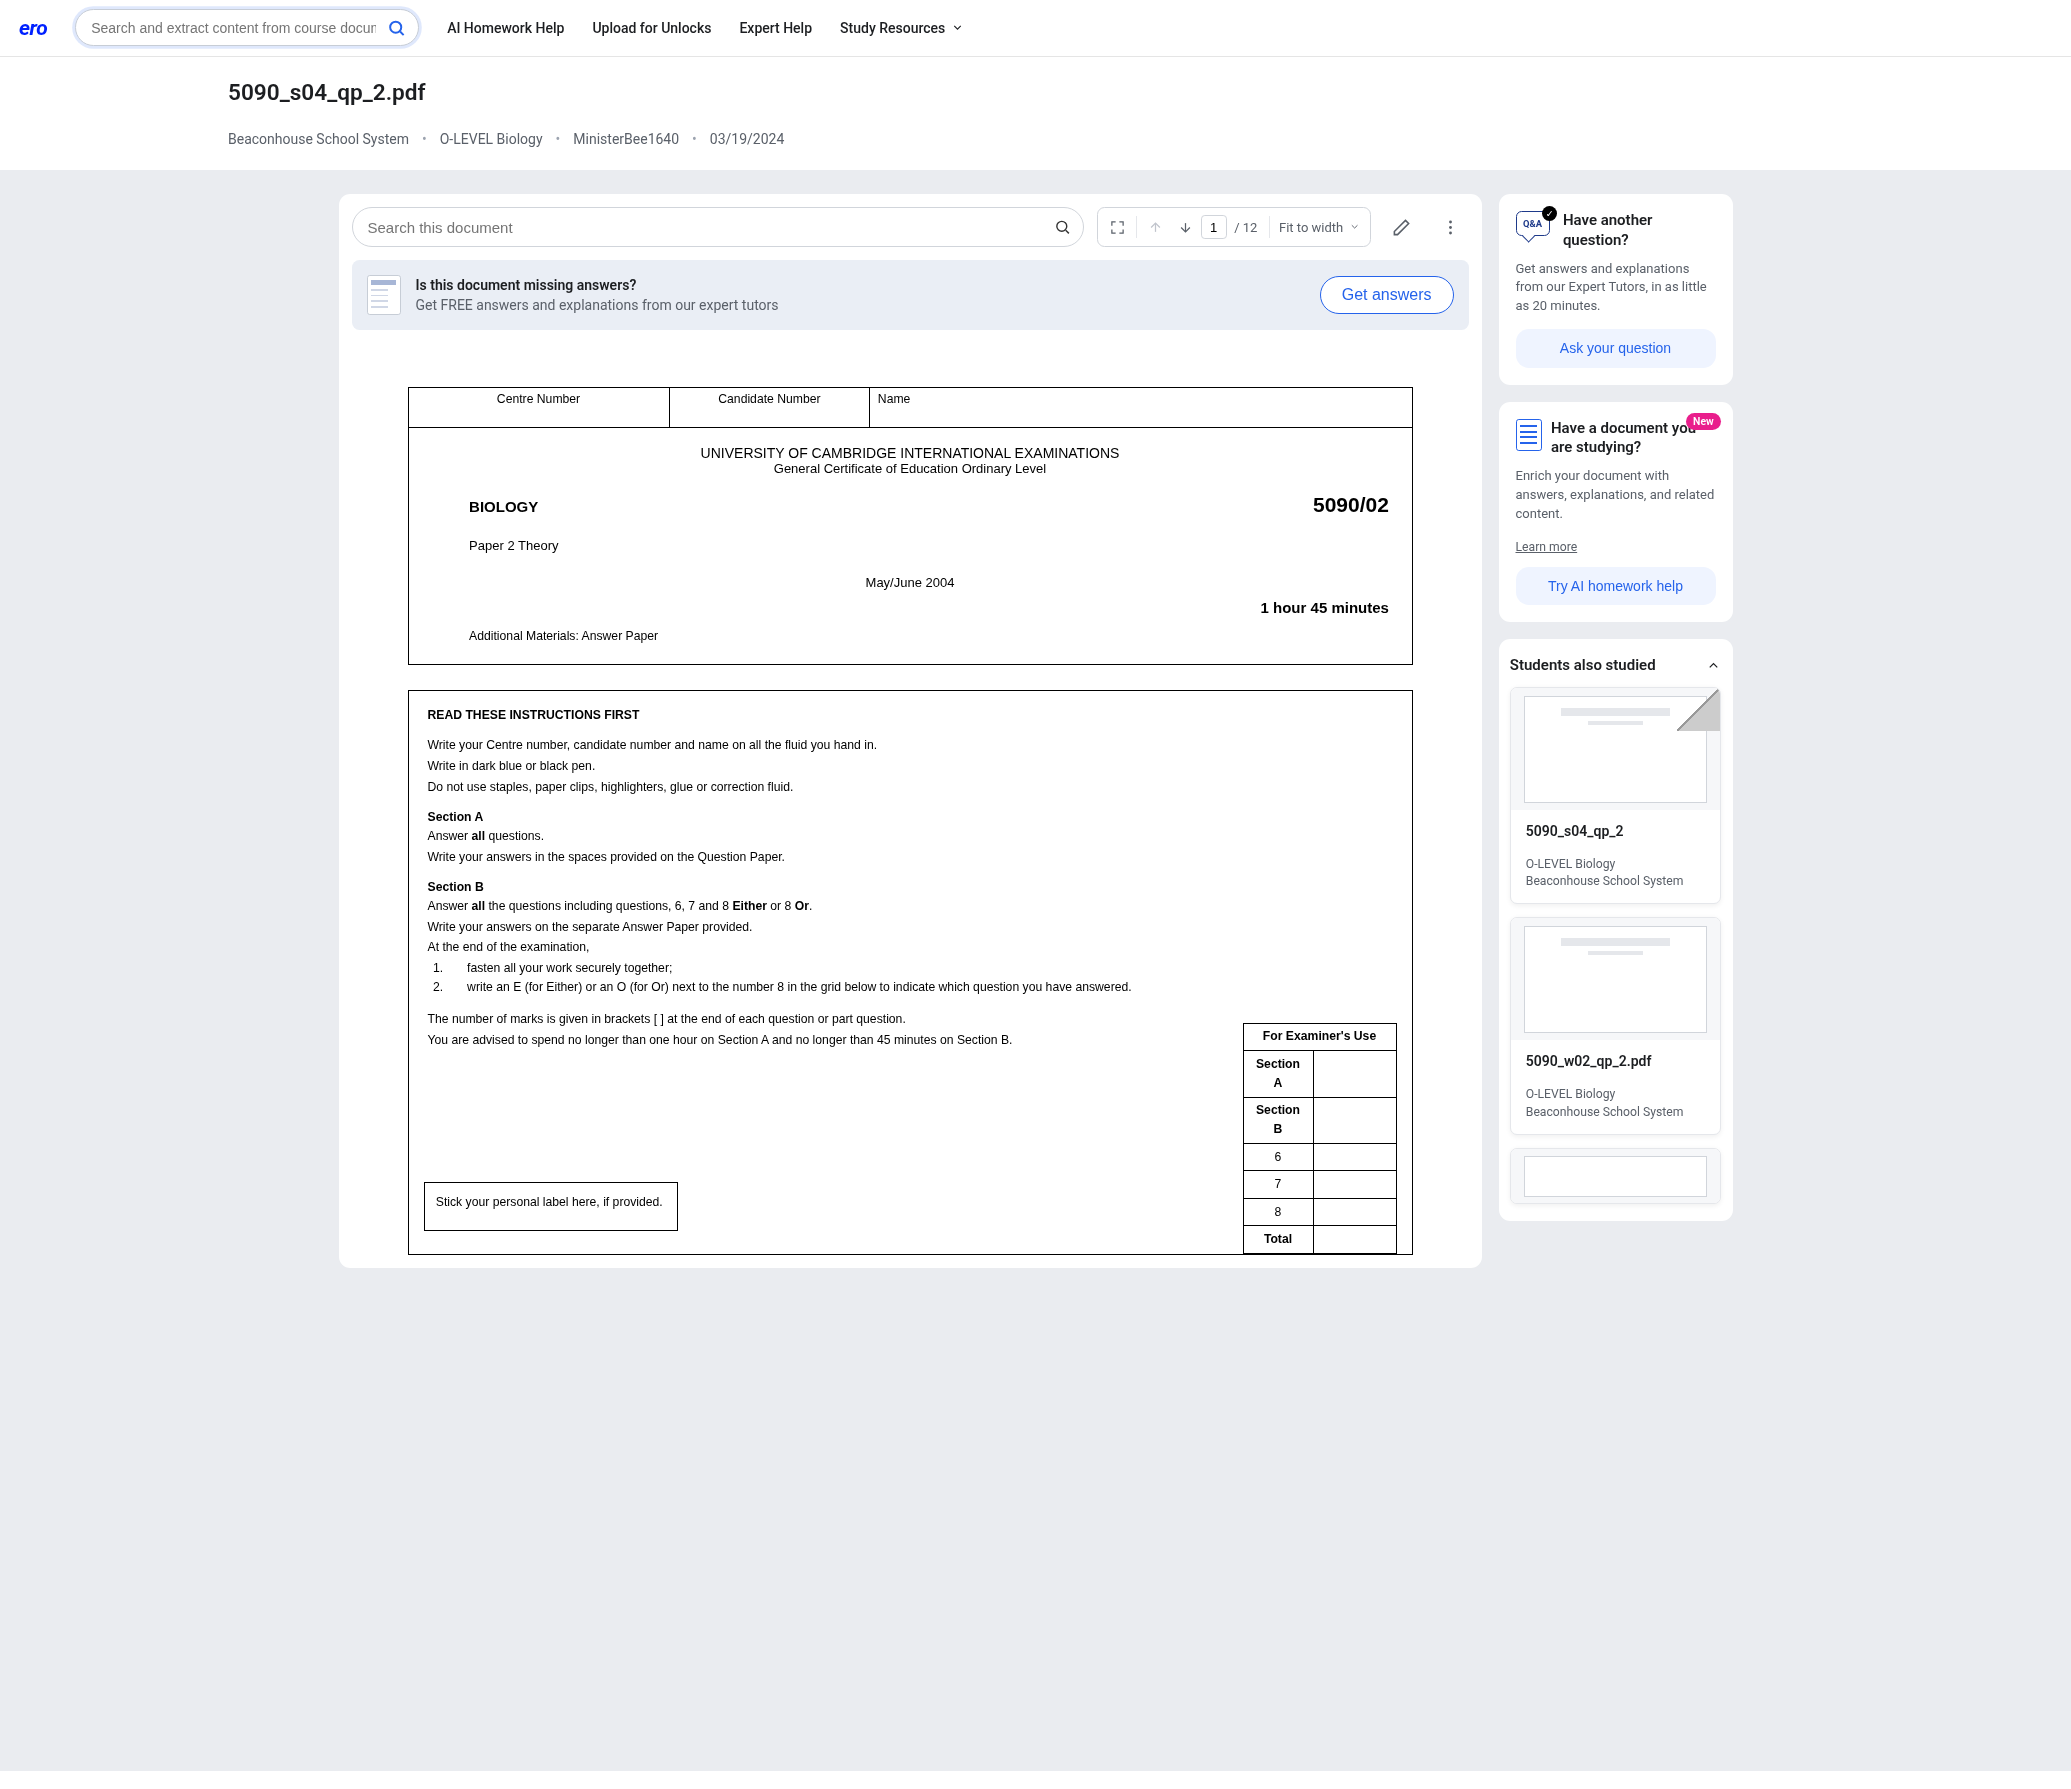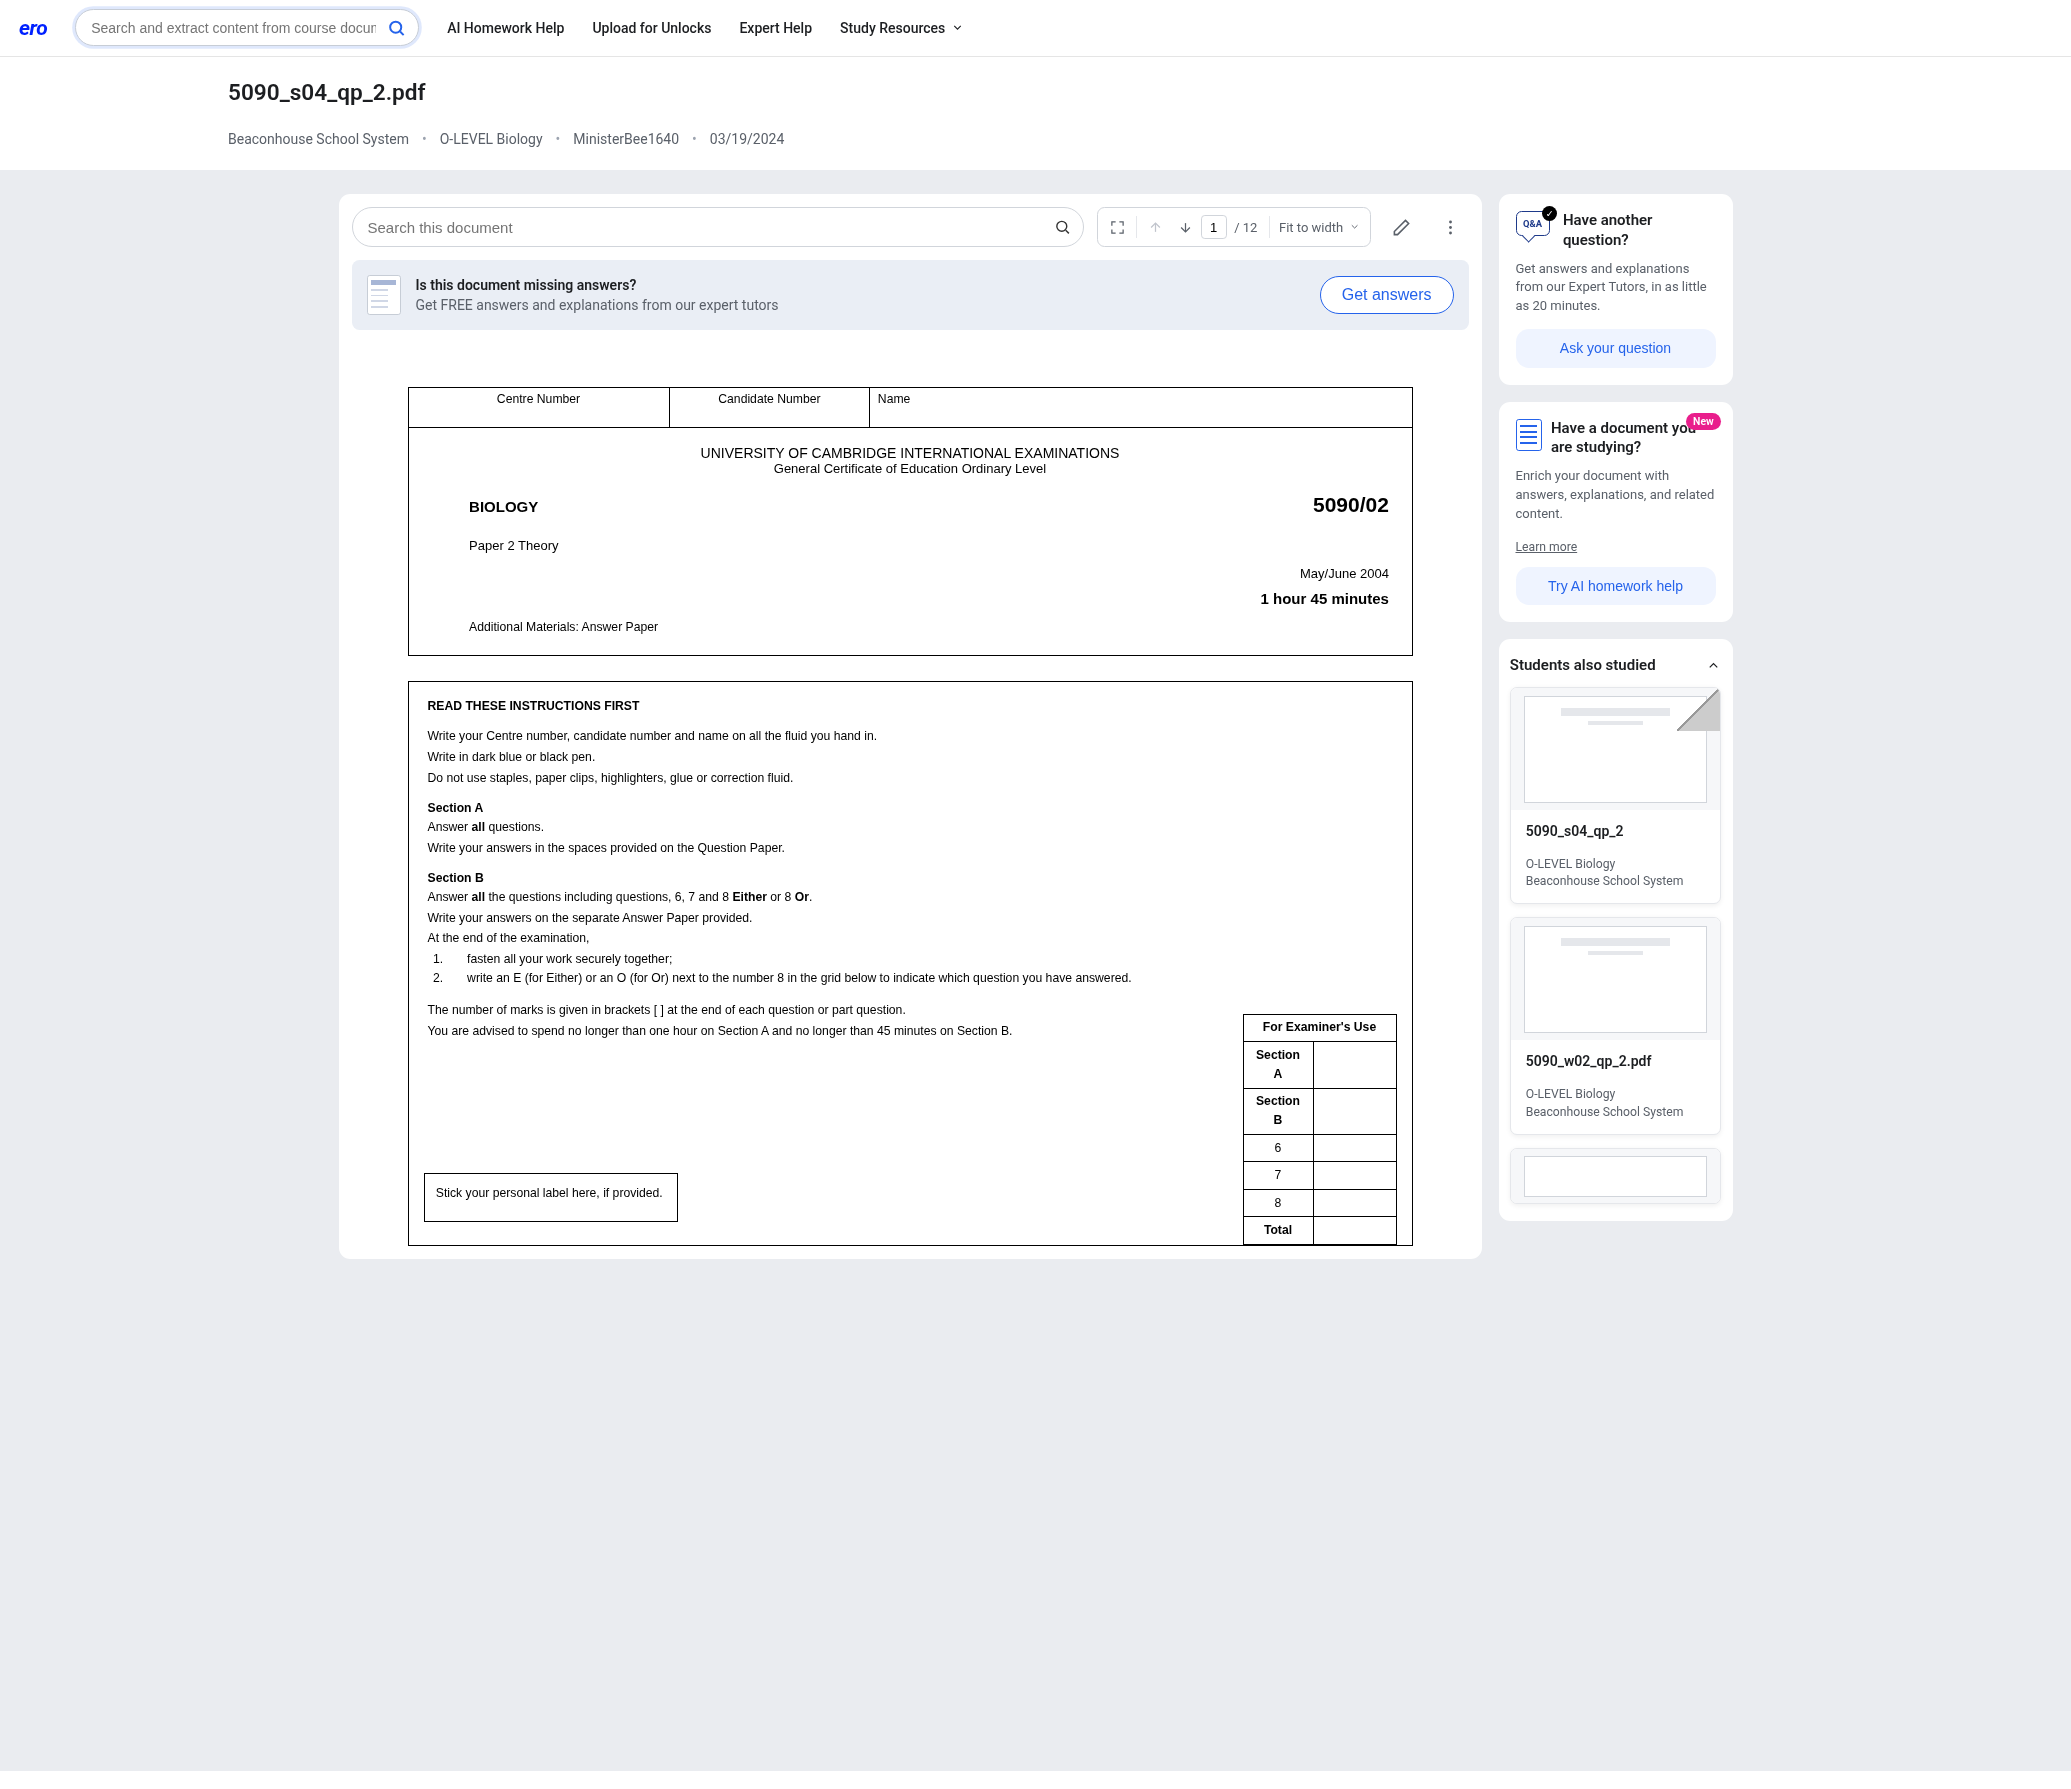--- a/index.html
+++ b/index.html
@@ -60,21 +60,21 @@
 .header-table td { border: 0.9px solid #000; padding: 3.8px 7.5px; font-size: 12.2px; vertical-align: top; height: 40px; }
 .header-table td:nth-child(1) { width: 26%; text-align: center; }
 .header-table td:nth-child(2) { width: 20%; text-align: center; }
 .title-box { border: 0.9px solid #000; border-top: none; padding: 17px 22.6px 21px; }
 .uni-line { text-align: center; font-size: 14px; }
 .gce-line { text-align: center; font-size: 13px; }
 .subj-row { display: flex; justify-content: space-between; align-items: baseline; margin-top: 17px; }
 .subj-row .subj { font-weight: 700; font-size: 15px; padding-left: 38px; }
 .subj-row .code { font-weight: 700; font-size: 21px; }
 .paper-row { padding-left: 38px; font-size: 13px; margin-top: 21px; }
-.date-row { text-align: right; font-size: 13px; margin-top: 13px; }
+.date-row { text-align: center; font-size: 13px; margin-top: 22px; }
 .dur-row { text-align: right; font-weight: 700; font-size: 15px; margin-top: 9.4px; }
 .mat-row { padding-left: 38px; font-size: 12.2px; margin-top: 13px; }
 .instr-box { border: 0.9px solid #000; margin-top: 24.5px; padding: 15px 19px; font-size: 12.2px; line-height: 1.55; position: relative; min-height: 565px; }
 .instr-title { font-weight: 700; margin-bottom: 11.3px; }
 .instr-p { margin-bottom: 1.9px; }
 .instr-sec { font-weight: 700; margin-top: 11.3px; }
 .instr-ol { margin-left: 5.6px; }
 .instr-ol li { list-style: none; display: flex; gap: 17px; }
 .instr-ol li .n { width: 17px; }
 .ex-table-wrap { position: absolute; right: 15px; bottom: 0; }

